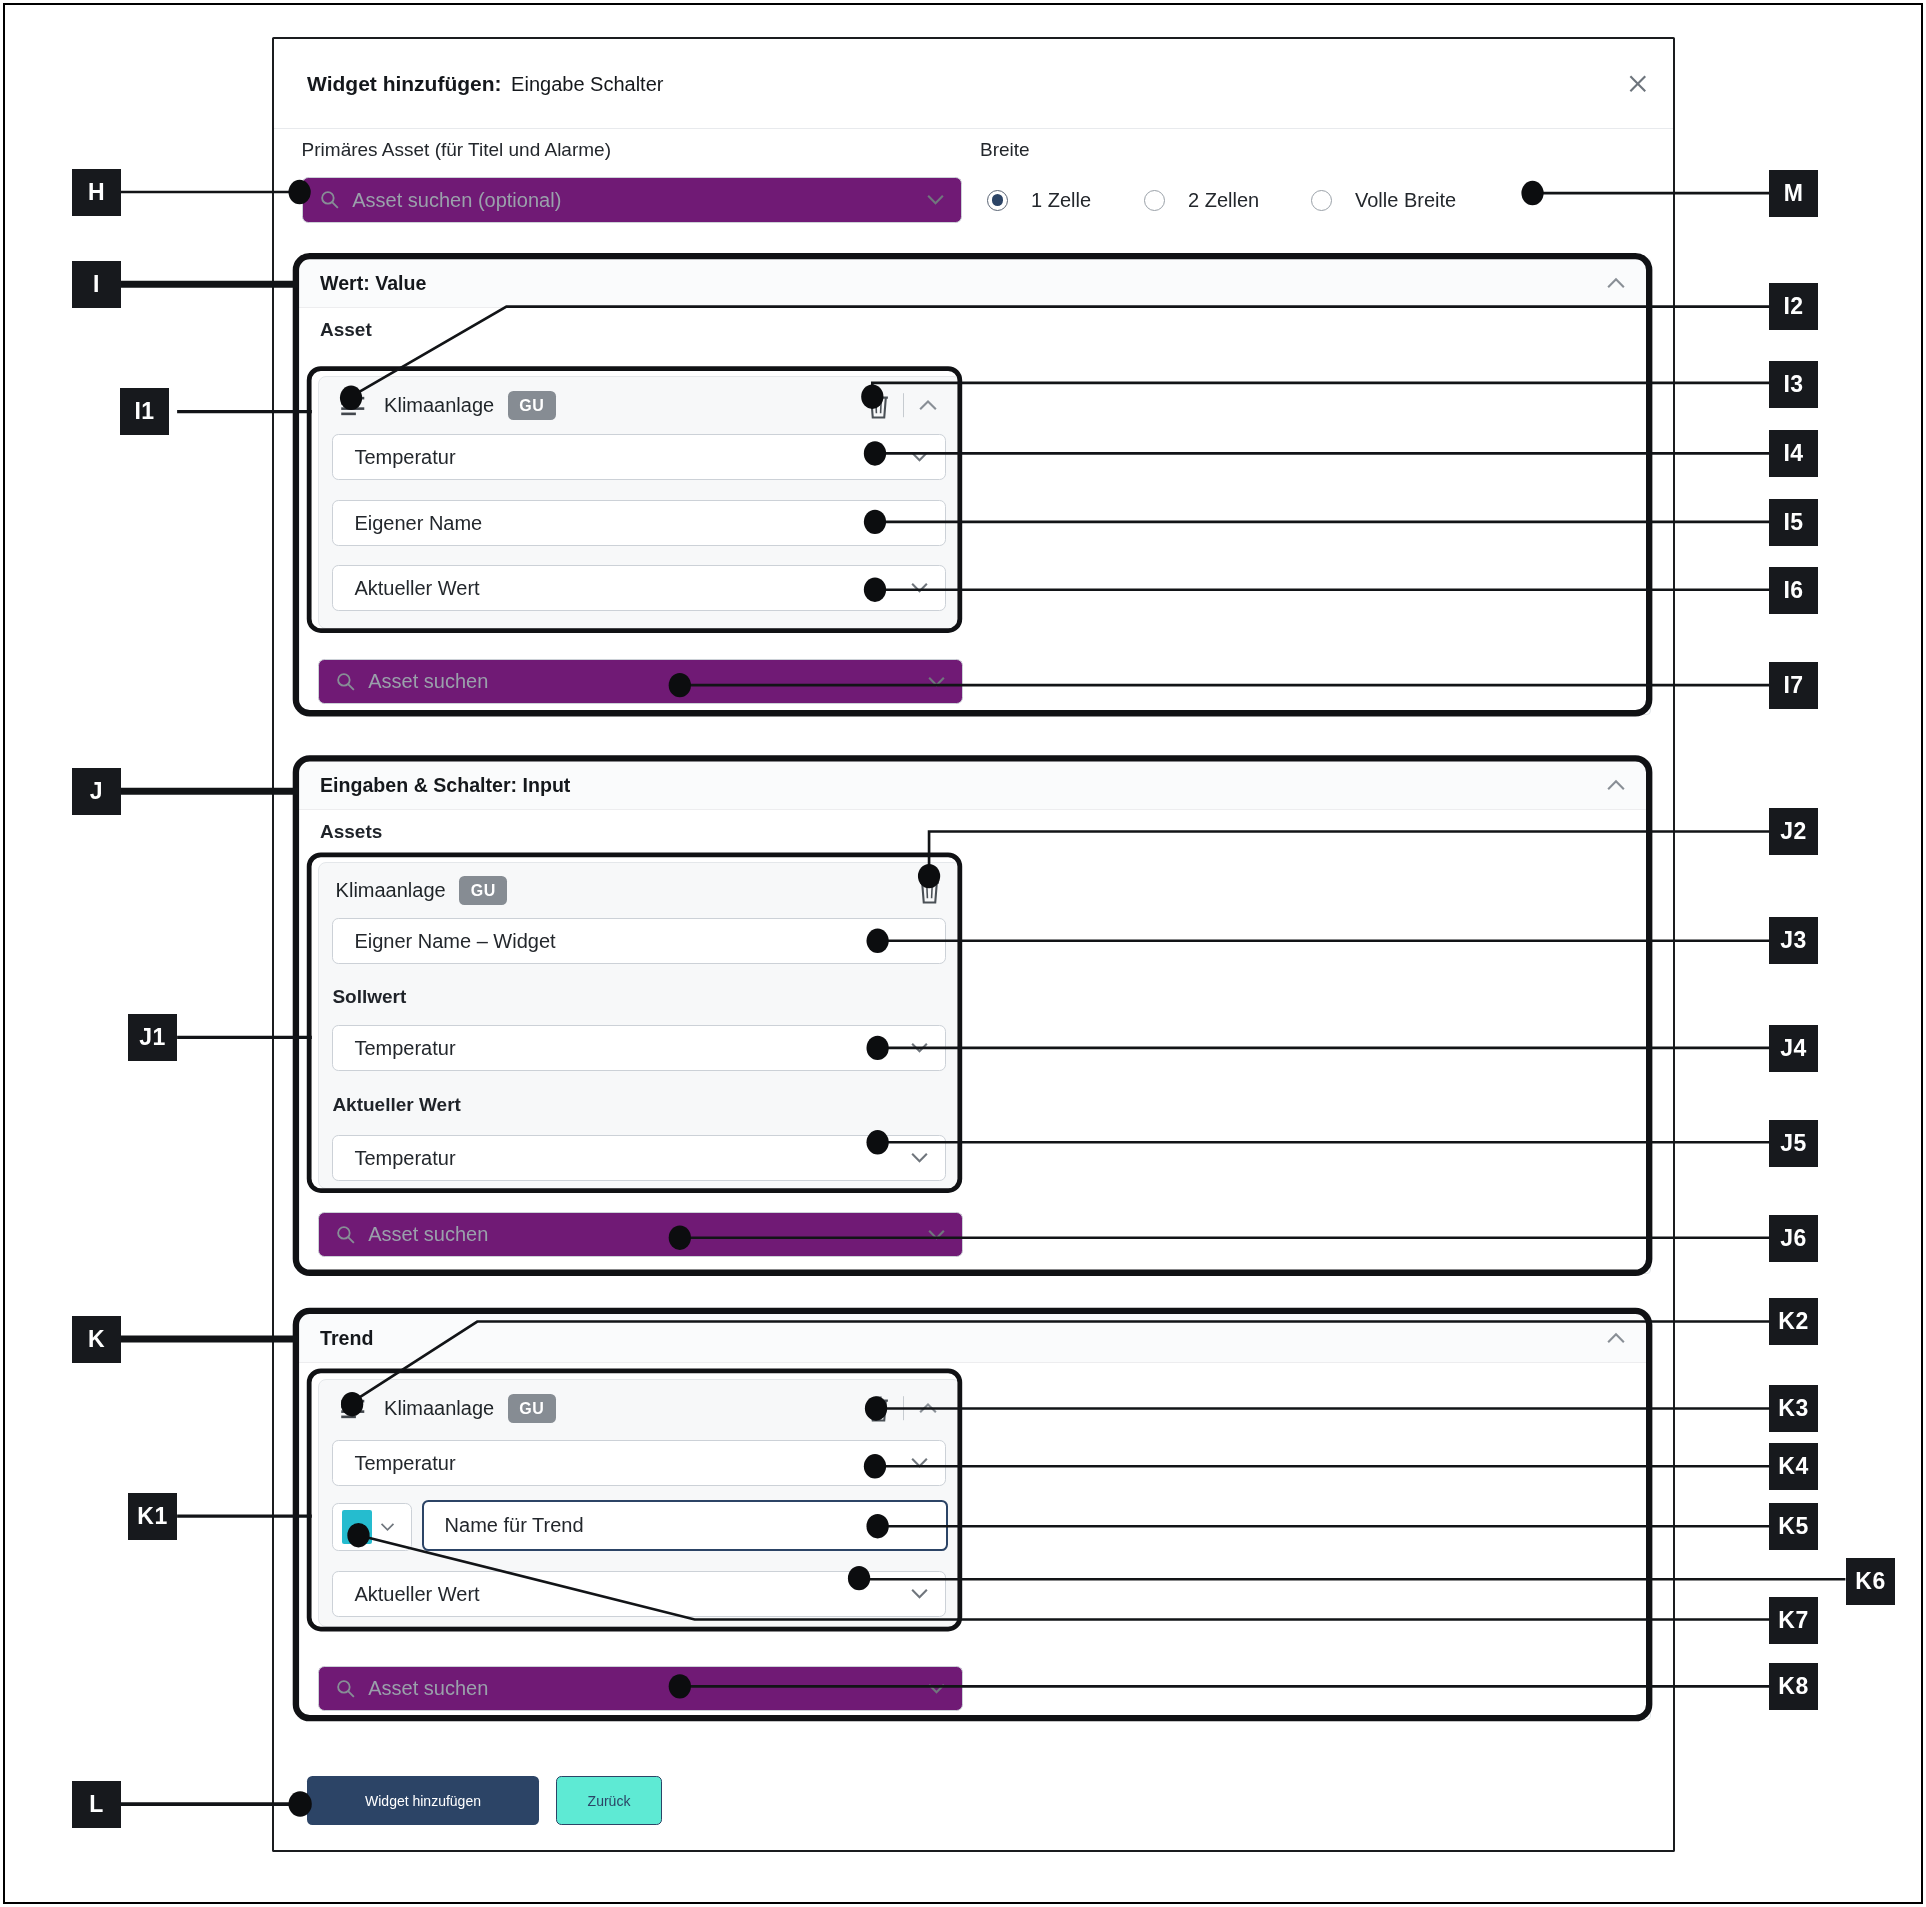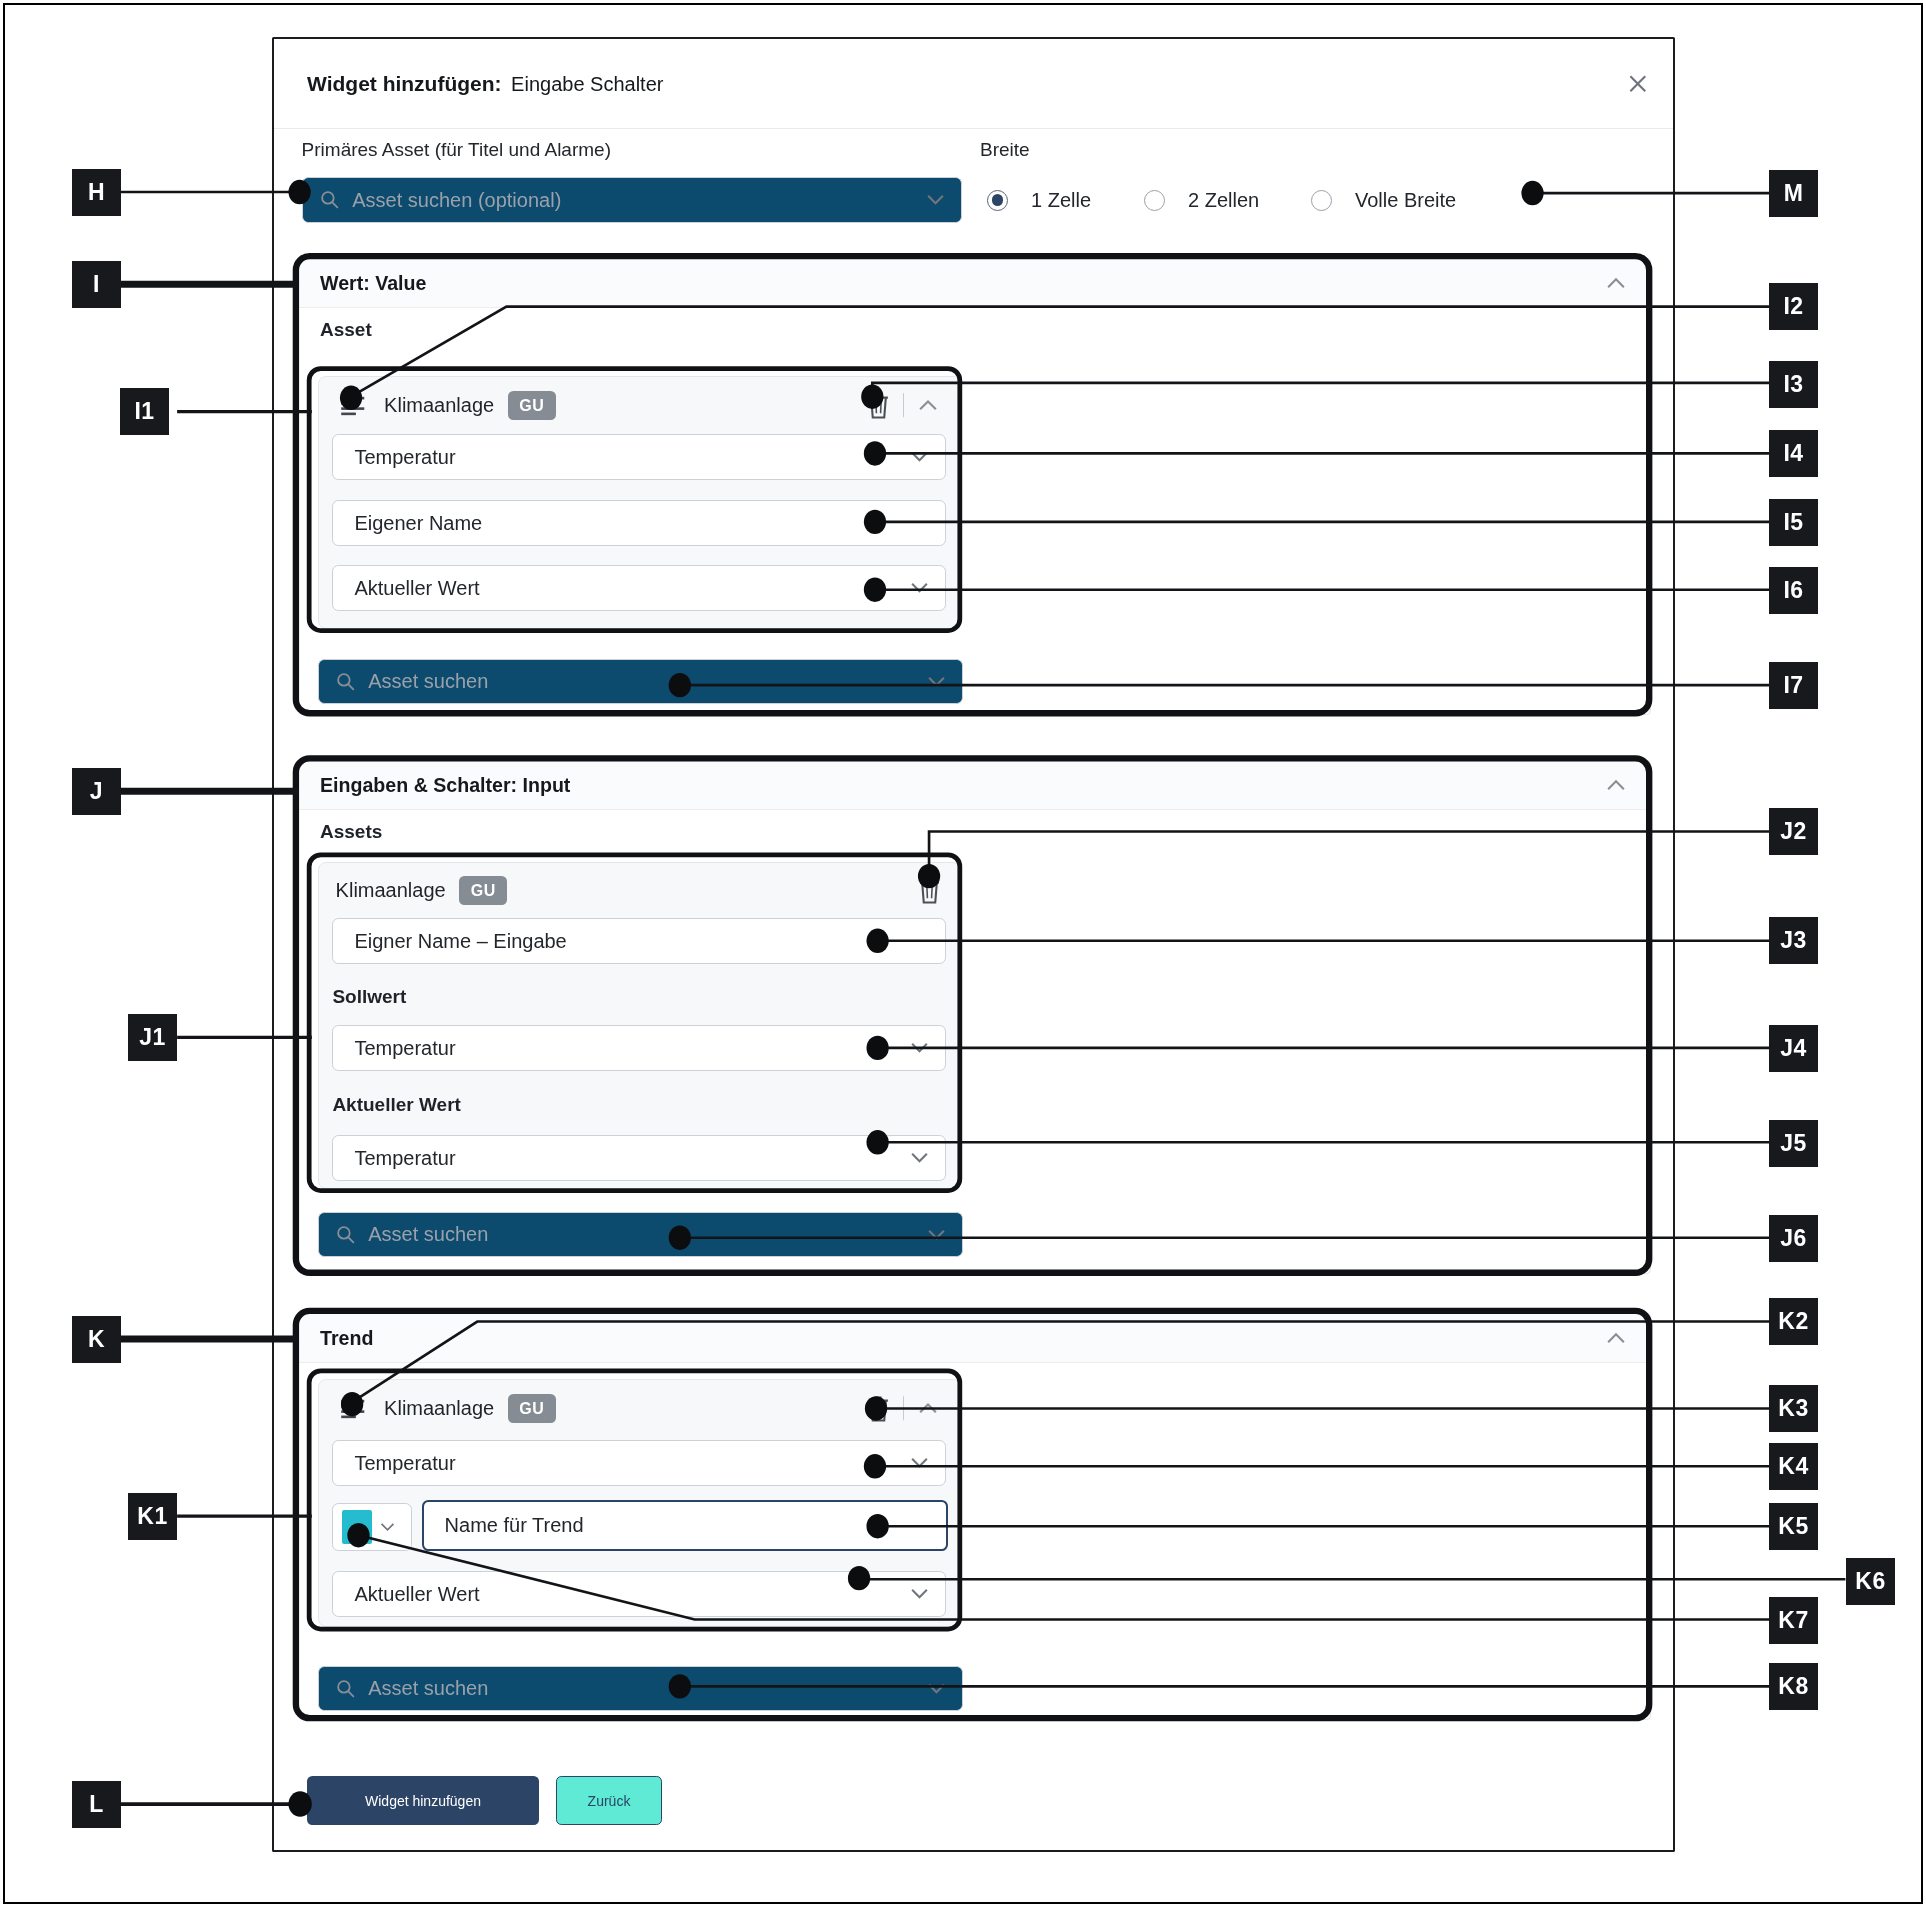--- a/index.html
+++ b/index.html
@@ -10,21 +10,21 @@
   
   .dialog{position:absolute;left:272px;top:37px;width:1403px;height:1815px;
           background:#fff;border:2.1px solid #1a1c1f;border-radius:1.6px;z-index:1;box-sizing:border-box;}
   .dialog-title{position:absolute;left:33px;top:33px;font-size:21px;display:flex;gap:9.5px;align-items:baseline;}
   .dialog-title .t-bold{font-weight:700;color:#15181c;}
   .dialog-title .t-rest{font-weight:400;color:#15181c;font-size:20px;}
   .close-btn{position:absolute;left:1350px;top:31px;width:27.6px;height:27.6px;cursor:pointer;}
   .title-divider{position:absolute;left:0;top:89px;width:100%;height:1.1px;background:#e8eaed;}
 
   .form-label{position:absolute;top:100px;font-size:19px;font-weight:500;color:#23272c;}
-  .search-box{position:absolute;background:#0c4a6e;border:1.1px solid #ccd1d7;border-radius:6.4px;
+  .search-box{position:absolute;background:#701a75;border:1.1px solid #ccd1d7;border-radius:6.4px;
               display:flex;align-items:center;padding:0 16px;box-sizing:border-box;gap:11.7px;}
   .search-box .ph{font-size:20px;color:#9aa1ab;flex:1;white-space:nowrap;overflow:hidden;}
   .chev-abs{position:absolute;right:15px;top:50%;transform:translateY(-50%);}
 
   .radio-item{position:absolute;top:149px;display:flex;align-items:center;gap:23px;height:24.4px;}
   .radio-circle{width:21px;height:21px;border-radius:50%;border:1.6px solid #9aa1a8;box-sizing:border-box;
                 display:flex;align-items:center;justify-content:center;background:#fff;}
   .radio-item.selected .radio-circle{border-color:#5a6474;}
   .radio-dot{width:11.7px;height:11.7px;border-radius:50%;background:#2c4466;}
   .radio-label{font-size:20px;color:#23272c;}
@@ -200,21 +200,21 @@
           <svg width="23" height="27.6" viewBox="0 0 44 52">
             <line x1="4" y1="10" x2="40" y2="10" stroke="#4a5056" stroke-width="4"></line>
             <line x1="16" y1="4" x2="28" y2="4" stroke="#4a5056" stroke-width="4"></line>
             <path d="M8 10 L11 48 L33 48 L36 10" fill="none" stroke="#4a5056" stroke-width="4"></path>
             <line x1="17" y1="18" x2="18" y2="40" stroke="#4a5056" stroke-width="3"></line>
             <line x1="27" y1="18" x2="26" y2="40" stroke="#4a5056" stroke-width="3"></line>
           </svg>
         </div>
       </div>
       <div class="field" style="top:55px;">
-        <span class="ftext">Eigner Name – Eingabe</span>
+        <span class="ftext">Eigner Name – Widget</span>
       </div>
       <div class="sub-label" style="left:13.8px;top:123px;">Sollwert</div>
       <div class="field" style="top:162px;">
         <span class="ftext">Temperatur</span>
         <svg class="chev-abs" width="21" height="12.7" viewBox="0 0 40 24">
           <path d="M6 4 L20 18 L34 4" fill="none" stroke="#70767d" stroke-width="4"></path>
         </svg>
       </div>
       <div class="sub-label" style="left:13.8px;top:231px;">Aktueller Wert</div>
       <div class="field" style="top:272px;">

